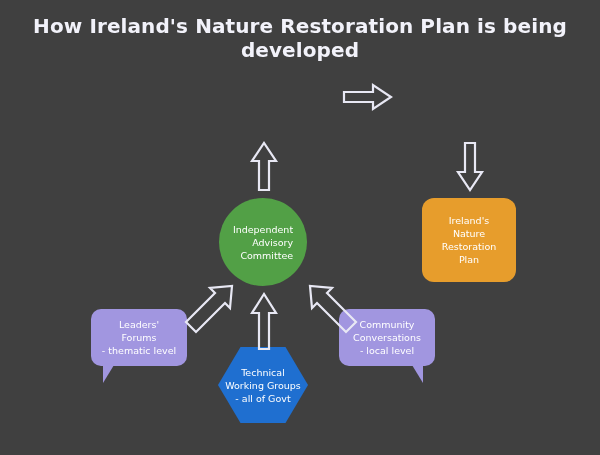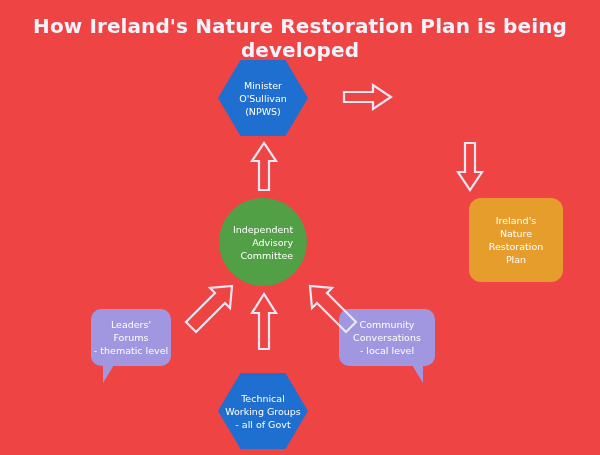--- a/index.html
+++ b/index.html
@@ -4,21 +4,21 @@
 <style>
   html, body {
     margin: 0;
     padding: 0;
     background: #2e2d6b;
   }
   #canvas {
     position: relative;
     width: 600px;
     height: 455px;
-    background: #ef4444;
+    background: #404040;
     overflow: hidden;
     font-family: "DejaVu Sans", sans-serif;
   }
 
   
   .title {
     position: absolute;
     left: 0;
     top: 14px;
     width: 600px;
@@ -108,59 +108,54 @@
     stroke-linejoin: miter;
   }
 </style>
 </head>
 <body>
 
 <div id="canvas">
 
   <div class="title">How Ireland's Nature Restoration Plan is being developed</div>
 
-  <div class="node hex" style="left:218px; top:60px; width:90px; height:76px;">
-    <span class="label">Minister
-O'Sullivan
-(NPWS)</span>
-  </div>
 
 
   <div class="node circle" style="left:219px; top:198px; width:88px; height:88px;text-align:right;">
     <span class="label">Independent
 Advisory
 Committee</span>
   </div>
 
-  <div class="node rrect" style="left:422px; top:198px; width:94px; height:84px;margin-left:47px;">
+  <div class="node rrect" style="left:422px; top:198px; width:94px; height:84px;">
     <span class="label">Ireland's
 Nature
 Restoration
 Plan</span>
   </div>
 
   <div class="bubble-wrap" style="left:91px; top:309px; width:96px; height:57px;">
-    <div class="bubble" style="width:80px; height:57px;">
+    <div class="bubble" style="width:96px; height:57px;">
       <span class="label">Leaders'
 Forums
 - thematic level</span>
     </div>
     <div class="tail tail-left"></div>
   </div>
 
   <div class="bubble-wrap" style="left:339px; top:309px; width:96px; height:57px;">
     <div class="bubble" style="width:96px; height:57px;">
       <span class="label">Community
 Conversations
 - local level</span>
     </div>
     <div class="tail tail-right"></div>
   </div>
 
-  <div class="node hex" style="left:218px; top:373px; width:90px; height:76px;">
+  <div class="node hex" style="left:218px; top:347px; width:90px; height:76px;">
     <span class="label">Technical
 Working Groups
 - all of Govt</span>
   </div>
 
   <div class="arrow" style="left:343px; top:83px;">
     <svg width="50" height="28" viewBox="0 0 50 28">
       <polygon points="1,9 30,9 30,2 48,14 30,26 30,19 1,19"></polygon>
     </svg>
   </div>

